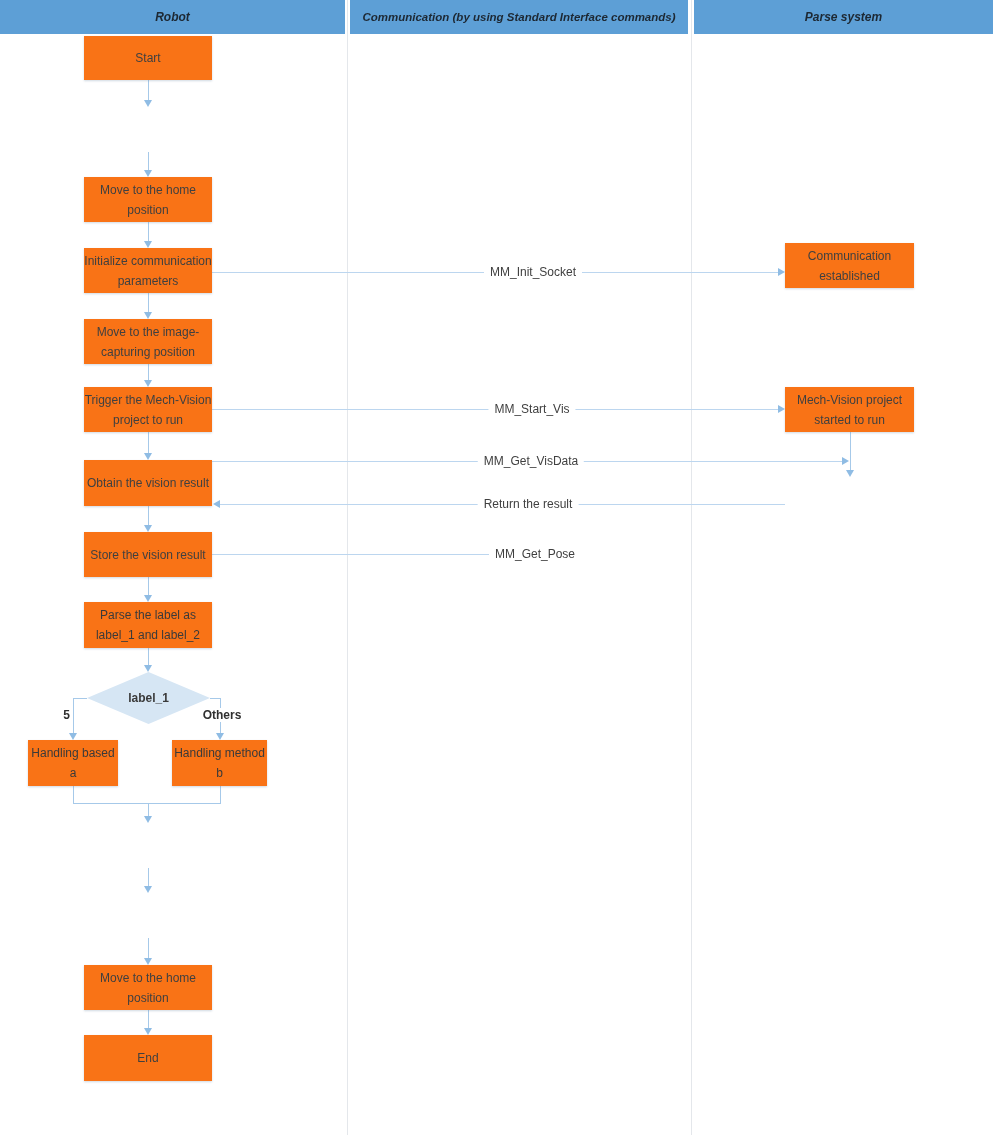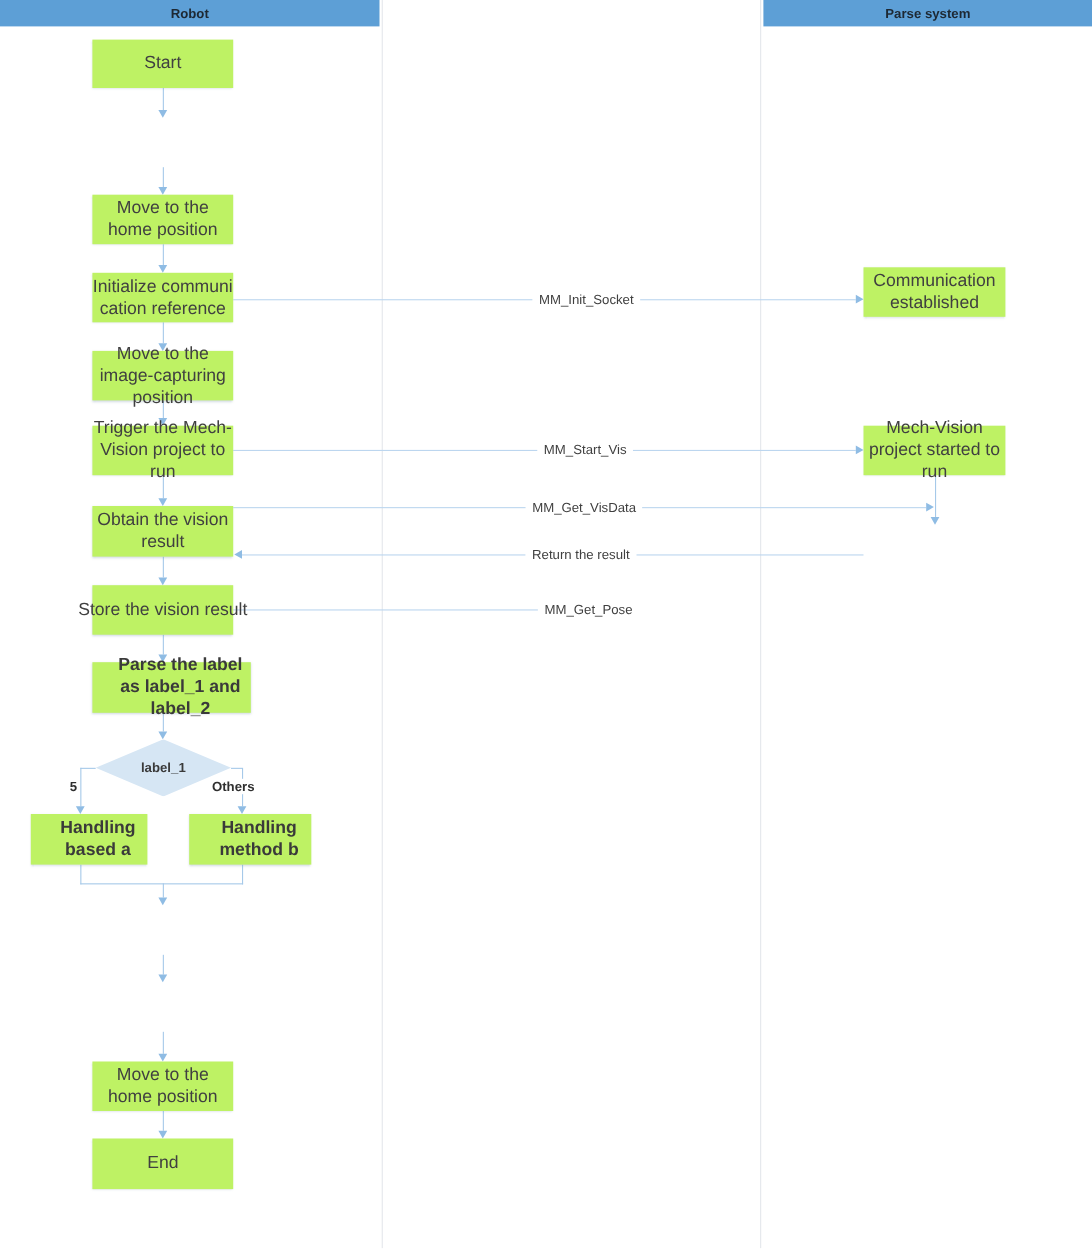--- a/index.html
+++ b/index.html
@@ -4,32 +4,32 @@
 <style>
   html,body{margin:0;padding:0;background:#fff;}
   #canvas{
     position:relative;width:993px;height:1135px;background:#ffffff;
     font-family:"Liberation Sans",sans-serif;overflow:hidden;
   }
   
   .lane-divider{position:absolute;top:0;bottom:0;width:1px;background:#E4E7EB;z-index:0;}
   
   .hcell{
-    position:absolute;top:0;height:24px;background:#5D9FD6;z-index:2;
+    position:absolute;top:0;height:34px;background:#5D9FD6;z-index:2;
     display:flex;align-items:center;justify-content:center;
-    font-size:12px;font-weight:bold;color:#1d2833;white-space:nowrap;
+    font-size:12px;font-weight:bold;color:#1d2833;white-space:nowrap;font-style:italic;
   }
   
   .node{
-    position:absolute;background:#bef264;z-index:2;
+    position:absolute;background:#f97316;z-index:2;
     display:flex;align-items:center;justify-content:center;
-    text-align:center;font-size:16px;line-height:20px;color:#404040;
+    text-align:center;font-size:12px;line-height:20px;color:#404040;
     box-shadow:0 1px 2px rgba(120,145,170,0.35);
   }
-  .node.bold{font-weight:bold;color:#3a3a3a;padding-left:16px;}
+  .node.bold{font-weight:normal;color:#3a3a3a;}
   .node.breakall{word-break:break-all;}
   .node.nw{white-space:nowrap;}
   
   .diamond{
     position:absolute;left:87px;top:672px;width:123px;height:52px;z-index:2;
     background:#D6E6F4;clip-path:polygon(50% 0,100% 50%,50% 100%,0 50%);
     display:flex;align-items:center;justify-content:center;
     font-size:12px;font-weight:bold;color:#3a3a3a;
   }
   
@@ -60,40 +60,43 @@
 <body>
 
 <div id="canvas">
 
   <div class="lane-divider" style="left:347px"></div>
   <div class="lane-divider" style="left:691px"></div>
 
   <div class="hcell" style="left:0;width:345px">
       <span>Robot</span>
     </div>
+  <div class="hcell" style="left:350px;width:338px;font-size:11.5px">
+      <span>Communication (by using Standard Interface commands)</span>
+    </div>
   <div class="hcell" style="left:694px;width:299px">
       <span>Parse system</span>
     </div>
 
   <div class="node" style="left:84px;top:36px;width:128px;height:44px">Start</div>
   <div class="node" style="left:84px;top:177px;width:128px;height:45px">Move to the home position</div>
-  <div class="node breakall" style="left:84px;top:248px;width:128px;height:45px">Initialize communication reference</div>
+  <div class="node breakall" style="left:84px;top:248px;width:128px;height:45px">Initialize communication parameters</div>
   <div class="node" style="left:84px;top:319px;width:128px;height:45px">Move to the image-capturing position</div>
   <div class="node" style="left:84px;top:387px;width:128px;height:45px">Trigger the Mech-Vision project to run</div>
   <div class="node" style="left:84px;top:460px;width:128px;height:46px">Obtain the vision result</div>
   <div class="node nw" style="left:84px;top:532px;width:128px;height:45px">Store the vision result</div>
   <div class="node bold" style="left:84px;top:602px;width:128px;height:46px">Parse the label as label_1 and label_2</div>
   <div class="node" style="left:84px;top:965px;width:128px;height:45px">Move to the home position</div>
   <div class="node" style="left:84px;top:1035px;width:128px;height:46px">End</div>
 
   <div class="diamond">label_1</div>
   <div class="node bold" style="left:28px;top:740px;width:90px;height:46px">Handling based a</div>
   <div class="node bold" style="left:172px;top:740px;width:95px;height:46px">Handling method b</div>
   <div class="branch-label" style="left:58px;top:708px;width:12px;text-align:right">5</div>
-  <div class="branch-label center" style="left:212px;top:708px">Others</div>
+  <div class="branch-label center" style="left:222px;top:708px">Others</div>
 
   <div class="node" style="left:785px;top:243px;width:129px;height:45px">Communication established</div>
   <div class="node" style="left:785px;top:387px;width:129px;height:45px">Mech-Vision project started to run</div>
 
   <div class="vl" style="left:148px;top:80px;height:20px"></div>
     <div class="td" style="left:144px;top:100px"></div>
   <div class="vl" style="left:148px;top:152px;height:18px"></div>
     <div class="td" style="left:144px;top:170px"></div>
   <div class="vl" style="left:148px;top:222px;height:19px"></div>
     <div class="td" style="left:144px;top:241px"></div>

